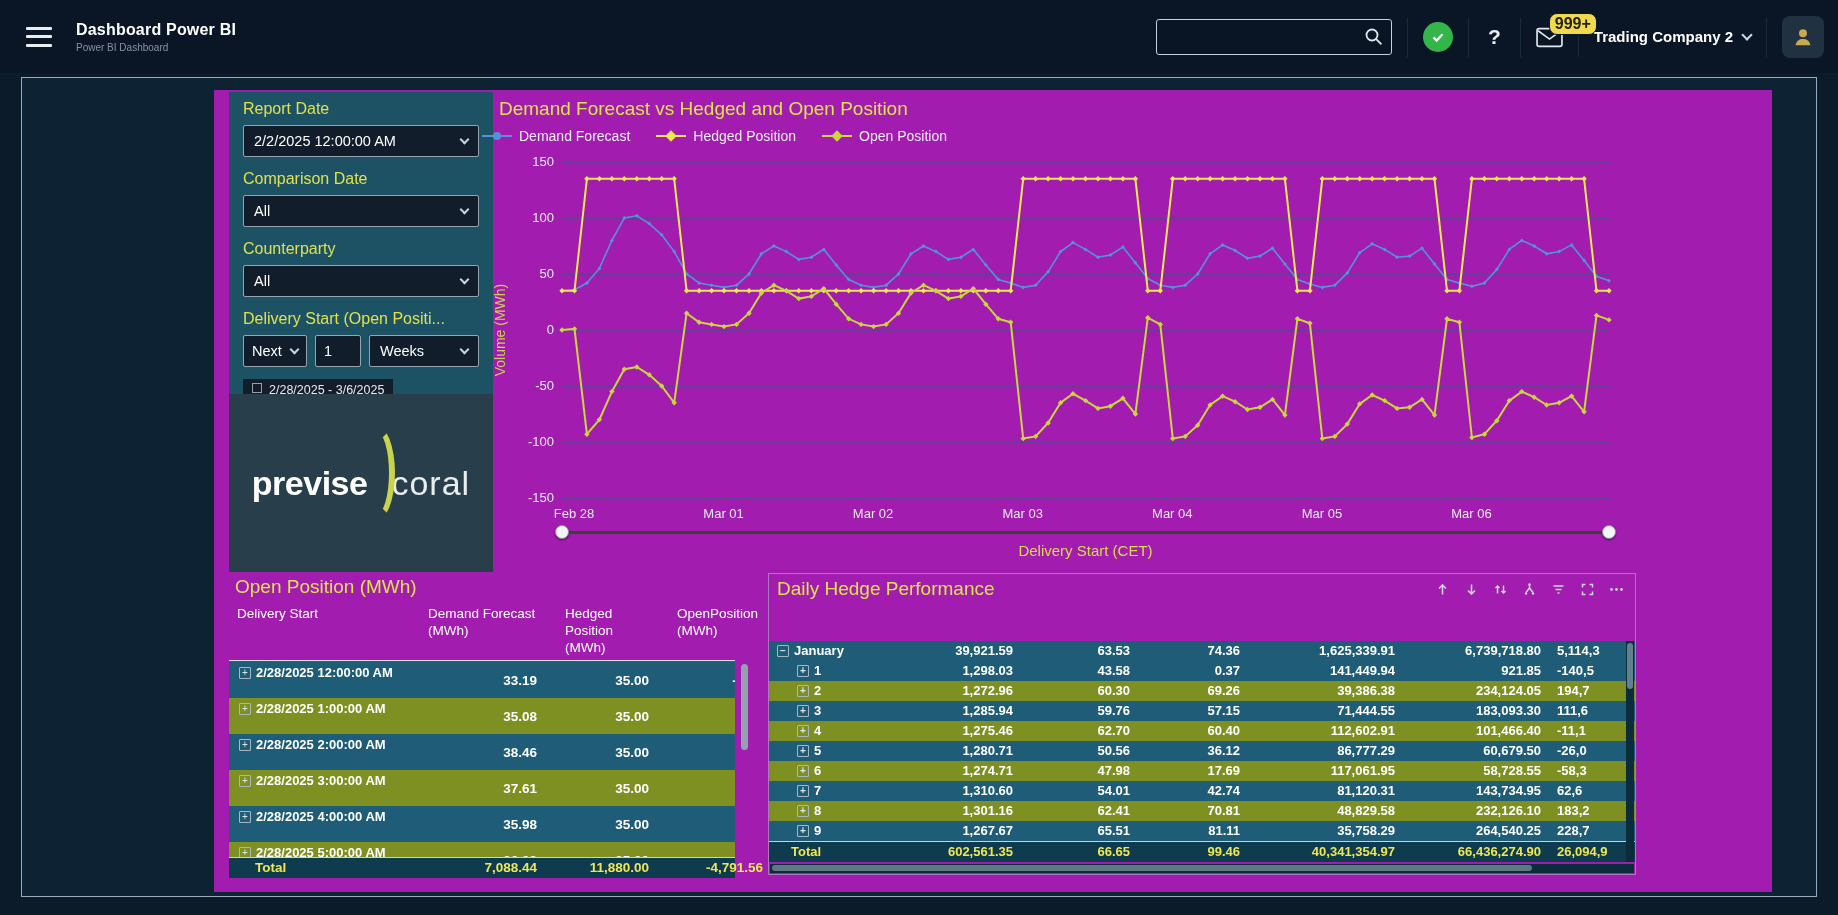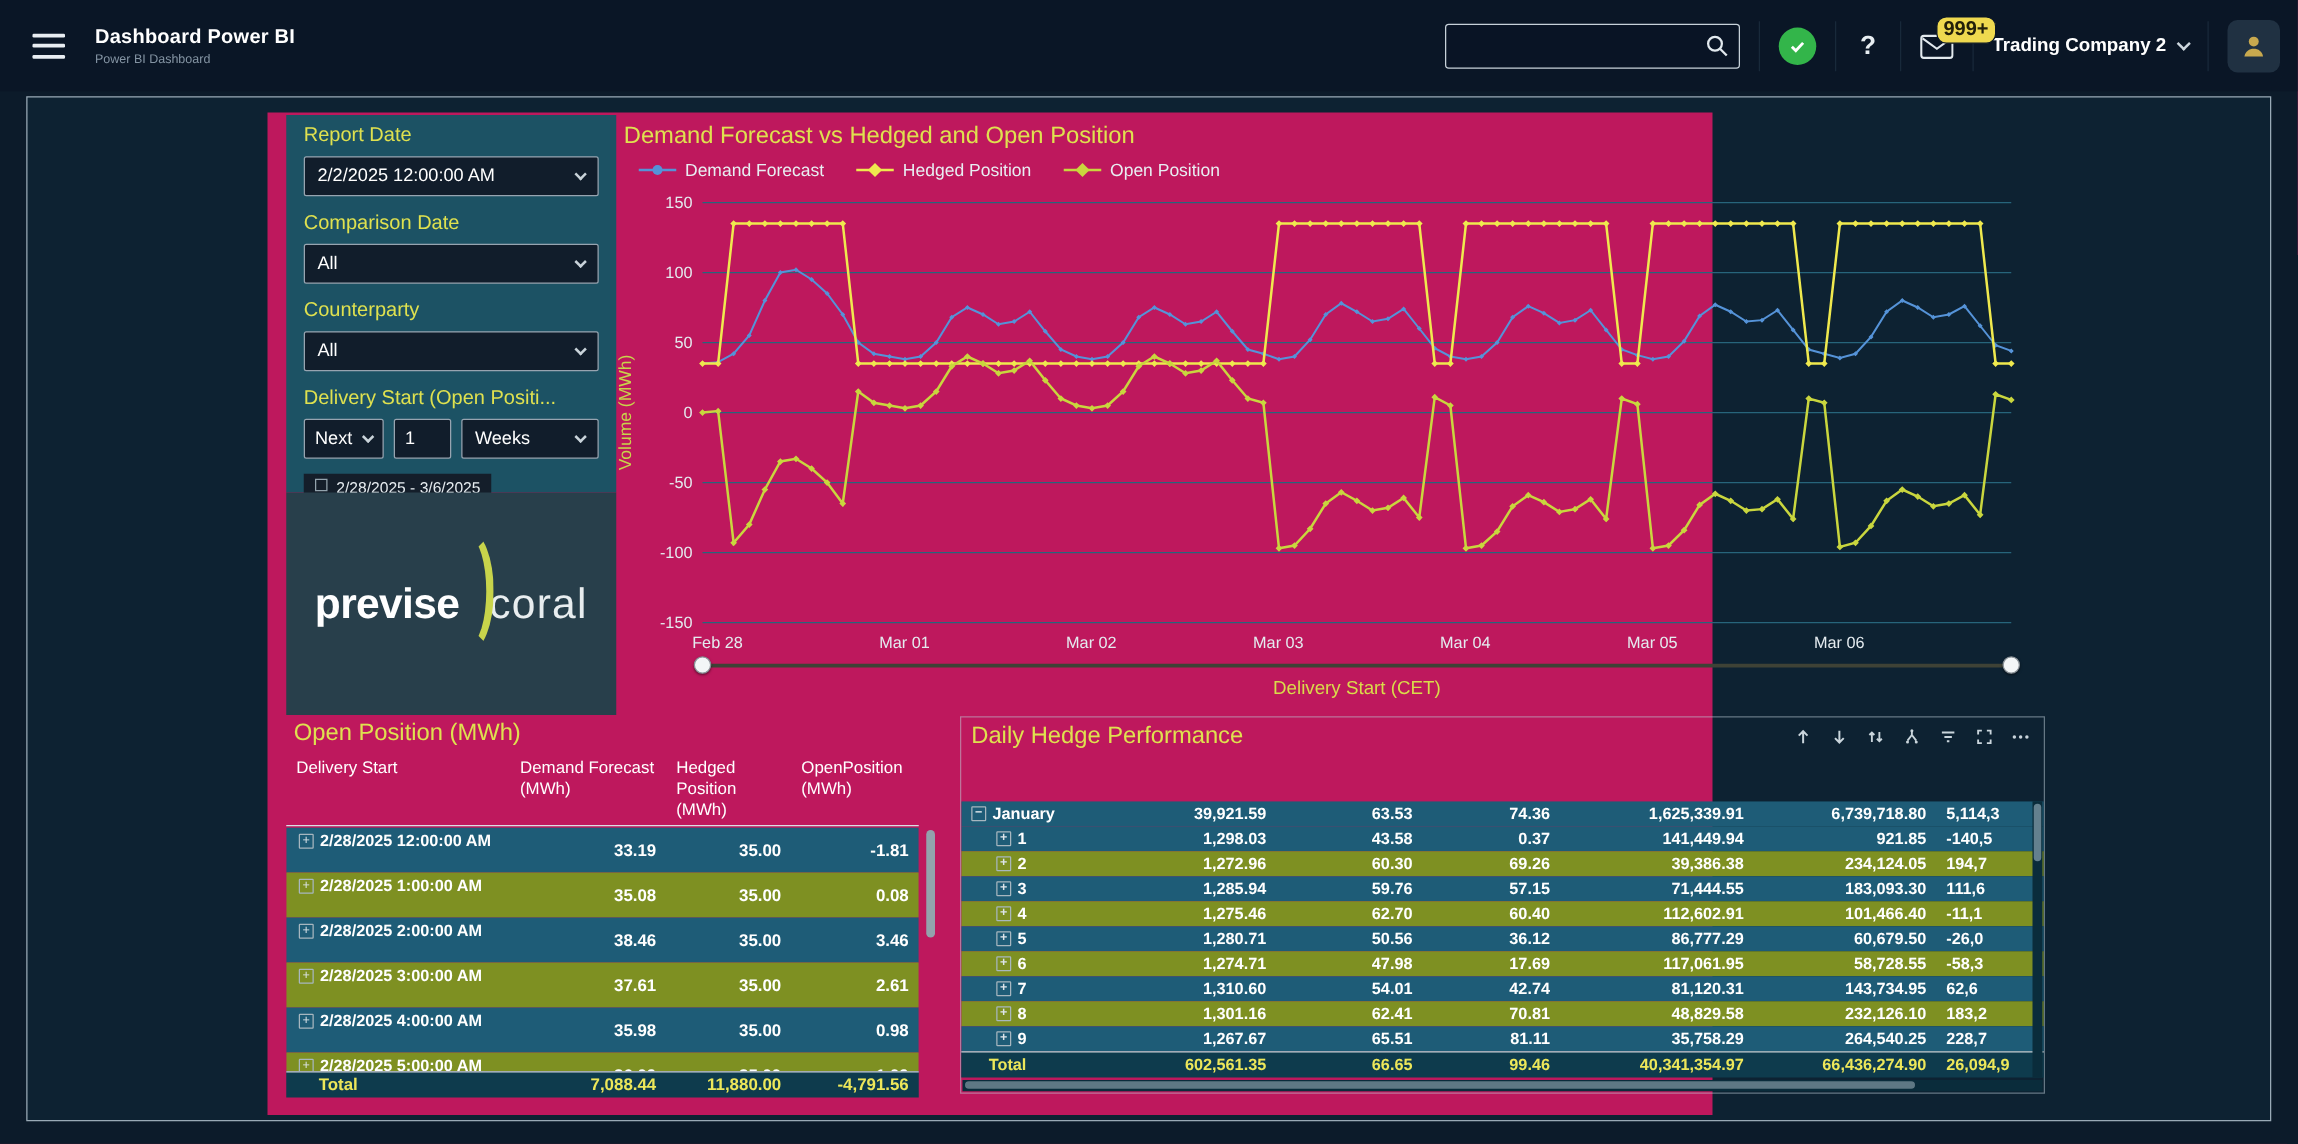--- a/index.html
+++ b/index.html
@@ -30,21 +30,21 @@
     font-size:16px; font-weight:700; padding:1px 5px; border-radius:8px; border:1px solid #0A1626; }
   .company { display:flex; align-items:center; gap:10px; color:#fff; font-weight:700; font-size:15px; }
   .chev { display:inline-block; width:8px; height:8px; border-right:2px solid #CDD7DE;
     border-bottom:2px solid #CDD7DE; transform:rotate(45deg); margin-top:-4px; }
   .avatar { width:42px; height:42px; border-radius:8px; background:#203142;
     display:flex; align-items:center; justify-content:center; }
 
   
   .frame { position:absolute; left:21px; top:77px; width:1796px; height:820px;
     border:1px solid #9AAAB6; background:#0D2232; }
-  .canvas { position:absolute; left:192px; top:12px; width:1156px; height:802px; background:#be185d; }
+  .canvas { position:absolute; left:192px; top:12px; width:1558px; height:802px; background:#a21caf; }
 
   
   .filter-panel { position:absolute; left:15px; top:2px; width:264px; height:302px;
     background:#1C5264; padding:6px 14px 0 14px; }
   .f-label { font-size:16px; color:#DFE14F; margin:13px 0 7px; }
   .f-label.first { margin-top:2px; }
   .dropdown { height:32px; background:#111D2B; border:1px solid #97A4B0; border-radius:2px;
     color:#fff; font-size:14.5px; display:flex; align-items:center; justify-content:space-between;
     padding:0 10px; }
   .dropdown .chev { width:7px; height:7px; border-color:#C9D3DA; }
@@ -61,21 +61,21 @@
   
   .logo-panel { position:absolute; left:15px; top:304px; width:264px; height:178px;
     background:#283F4B; display:flex; align-items:center; justify-content:center; overflow:hidden; }
   .logo-previse { font-weight:700; font-size:34px; color:#fff; letter-spacing:-.5px; }
   .logo-arc { width:38px; height:96px; border:6px solid transparent; border-right-color:#C8D44B;
     border-radius:50%; margin:0 -4px 0 -10px; transform:translateY(-10px); }
   .logo-coral { font-weight:400; font-size:34px; color:#E8EDEF; letter-spacing:1px; }
 
   
   .chart-title { position:absolute; left:285px; top:8px; font-size:19px; color:#DFE14F; }
-  .legend { position:absolute; left:297px; top:38px; display:flex; gap:26px; align-items:center; }
+  .legend { position:absolute; left:268px; top:38px; display:flex; gap:26px; align-items:center; }
   .lg-item { display:flex; align-items:center; gap:7px; }
   .lg-mark { position:relative; width:30px; height:12px; flex:none; }
   .lg-ln { position:absolute; left:0; right:0; top:5px; height:2px; background:var(--c); }
   .lg-dt { position:absolute; left:11px; top:2px; width:8px; height:8px; background:var(--c);
     transform:rotate(45deg); }
   .lg-mark.circ .lg-dt { border-radius:50%; transform:none; }
   .lg-lb { color:#E8EEF2; font-size:14px; }
   .y-title { position:absolute; left:208px; top:230px; width:160px; height:20px;
     transform:rotate(-90deg); text-align:center; color:#C8D44B; font-size:14px; }
   .chart-svg { position:absolute; left:300px; top:58px; }
@@ -88,21 +88,21 @@
 
   
   .panel-title { color:#DFE14F; font-size:19px; }
   .xp { display:inline-flex; width:12px; height:12px; border:1px solid #A7B6BF; color:#DDE5EA;
     font-size:10px; line-height:10px; align-items:center; justify-content:center; flex:none;
     border-radius:1px; margin-top:2px; }
 
   
   .op-panel { position:absolute; left:15px; top:482px; width:522px; height:306px; }
   .op-panel .panel-title { position:absolute; left:6px; top:4px; }
-  .op-grid { display:grid; grid-template-columns:179px 125px 100px 102px; }
+  .op-grid { display:grid; grid-template-columns:179px 125px 100px 102px;gap:12px; }
   .op-header { position:absolute; left:0; top:30px; width:506px; height:59px;
     border-bottom:1px solid #D8E0E5; align-items:start; }
   .op-h { font-size:13.5px; color:#FFF; padding:3px 8px; line-height:17px; }
   .op-rows { position:absolute; left:0; top:90px; width:506px; height:195px; overflow:hidden; }
   .op-row { height:36px; align-items:center; }
   .op-row.dark { background:#1E5C77; }
   .op-row.green { background:#7E9022; }
   .op-c { padding:0 8px; color:#fff; font-size:13.5px; }
   .op-c.num { text-align:right; font-weight:700; }
   .op-c.first { align-self:start; display:flex; gap:5px; padding:3px 4px 0 10px; }

